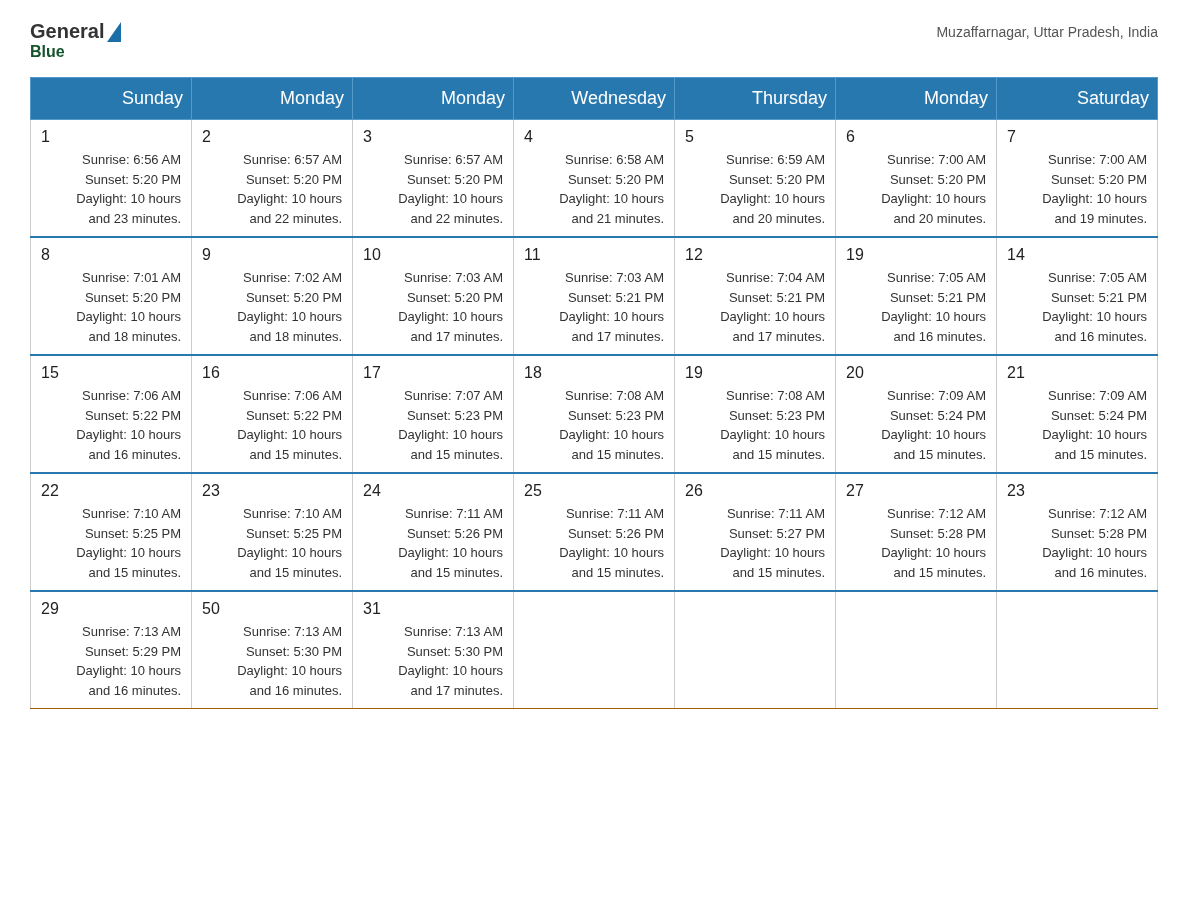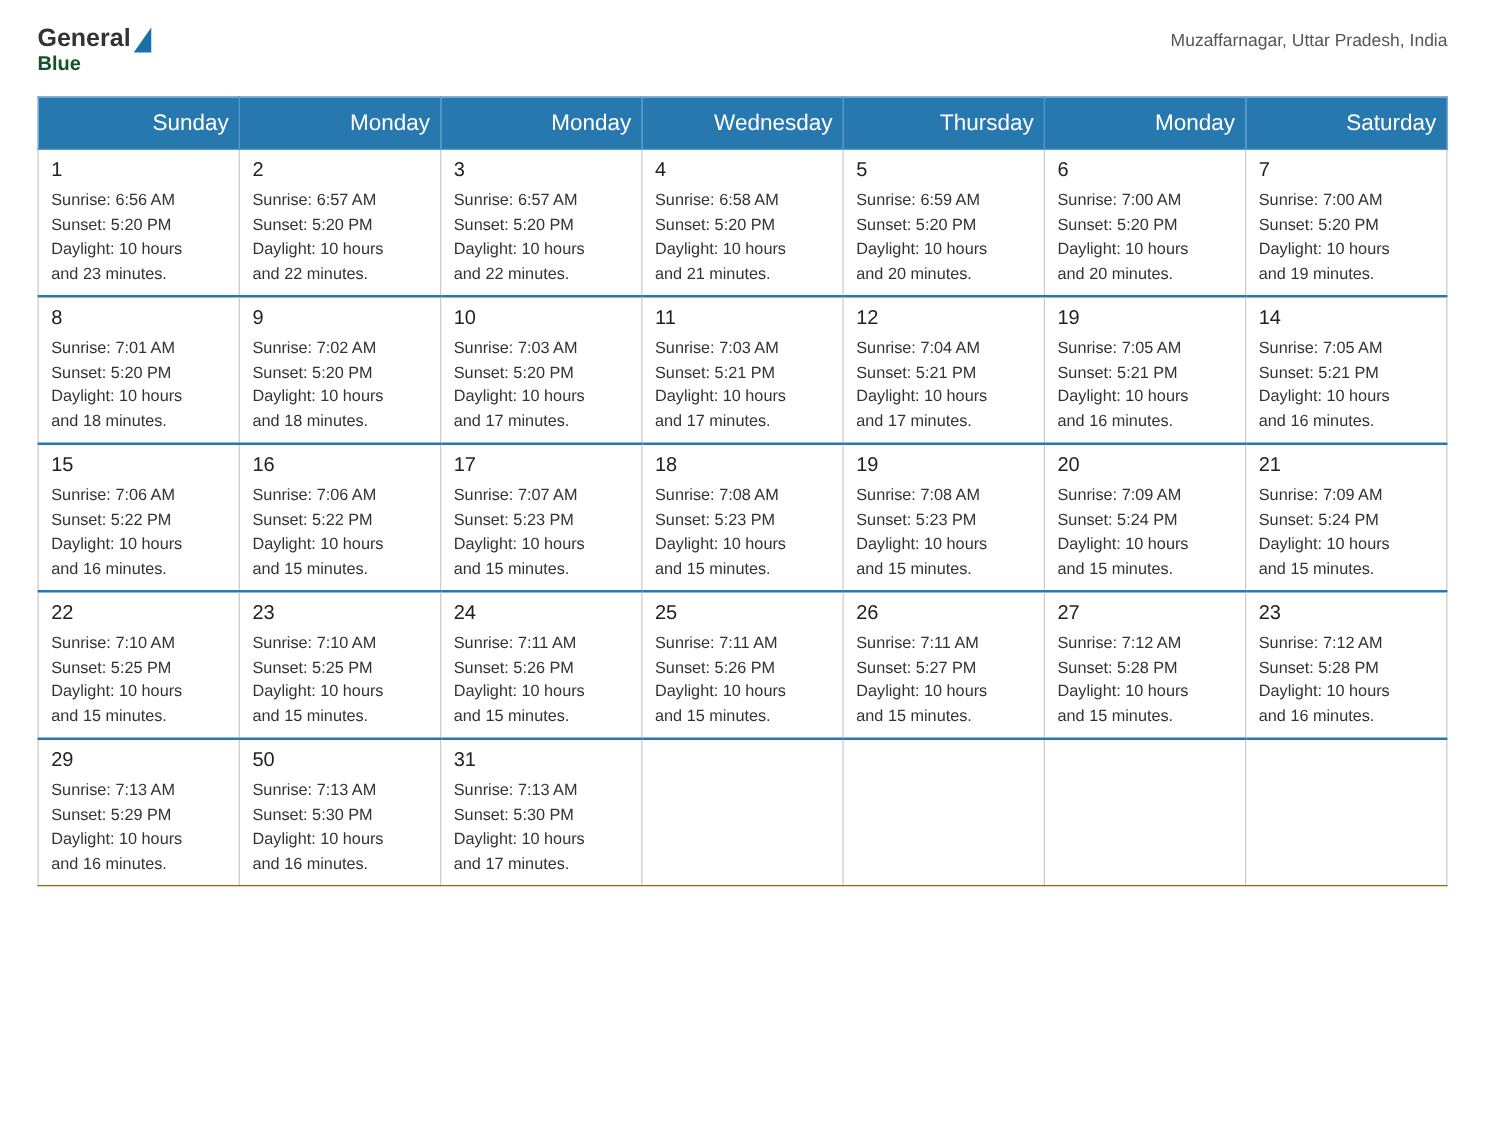--- a/index.html
+++ b/index.html
@@ -61,20 +61,21 @@
       font-size: 16px;
       font-weight: normal;
       color: #222;
       display: block;
       margin-bottom: 4px;
     }
     .day-info {
       font-size: 13px;
       line-height: 1.5;
       color: #333;
+      text-align: right;
     }
     .empty-cell {
       background: #fff;
     }
     .logo-wrapper {
       display: flex;
       flex-direction: column;
     }
     .logo-row {
       display: flex;

